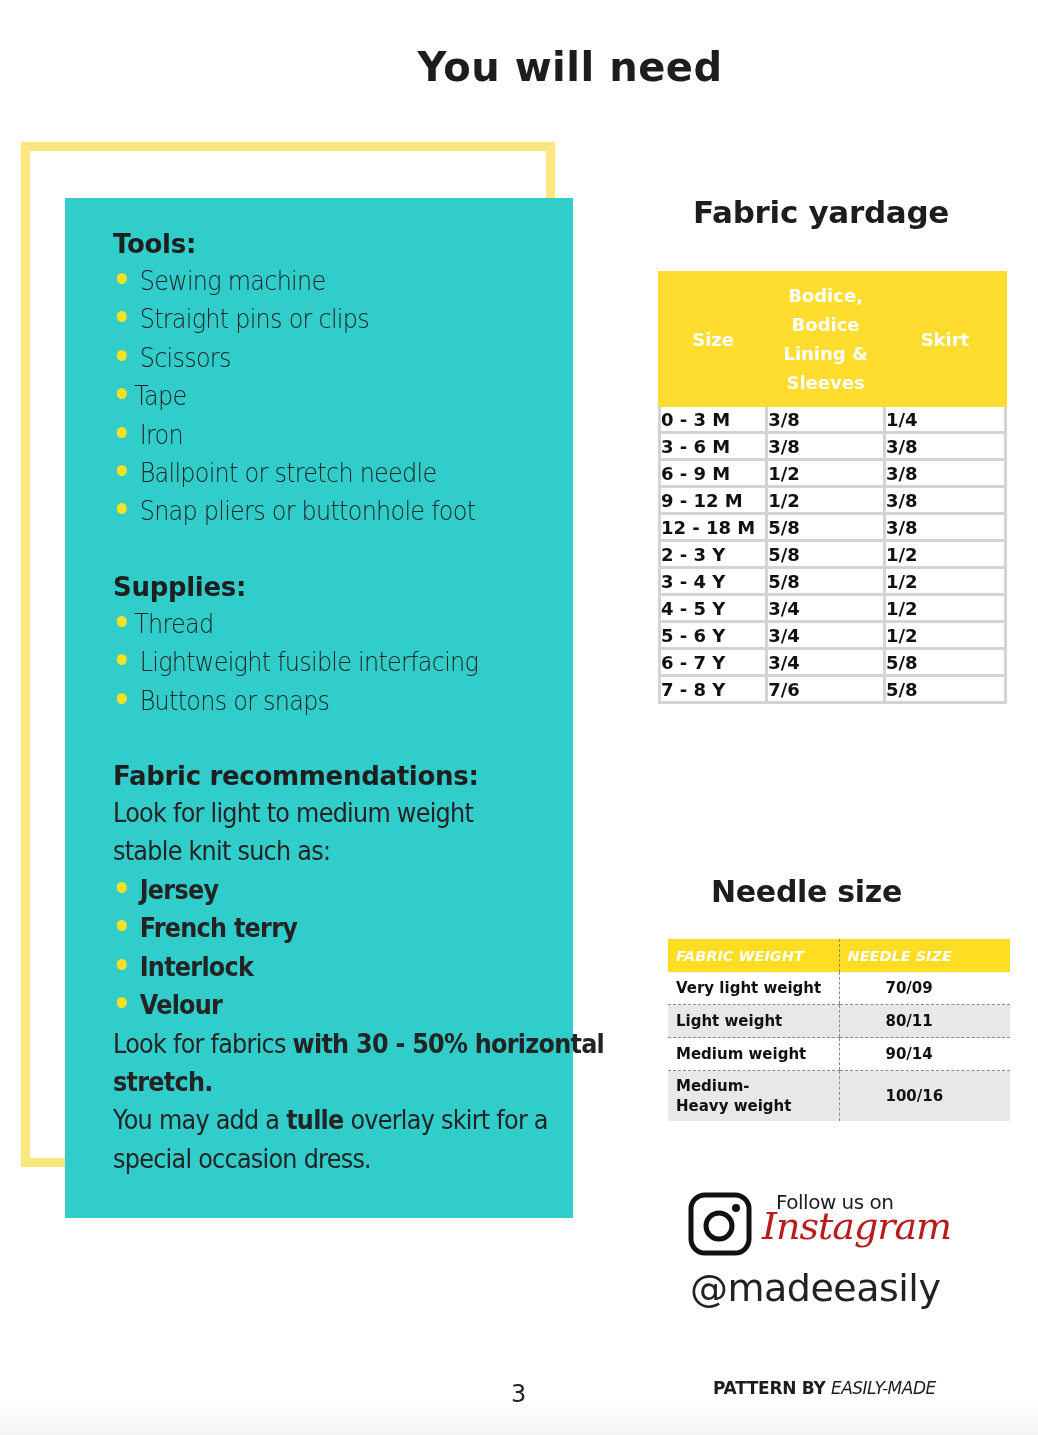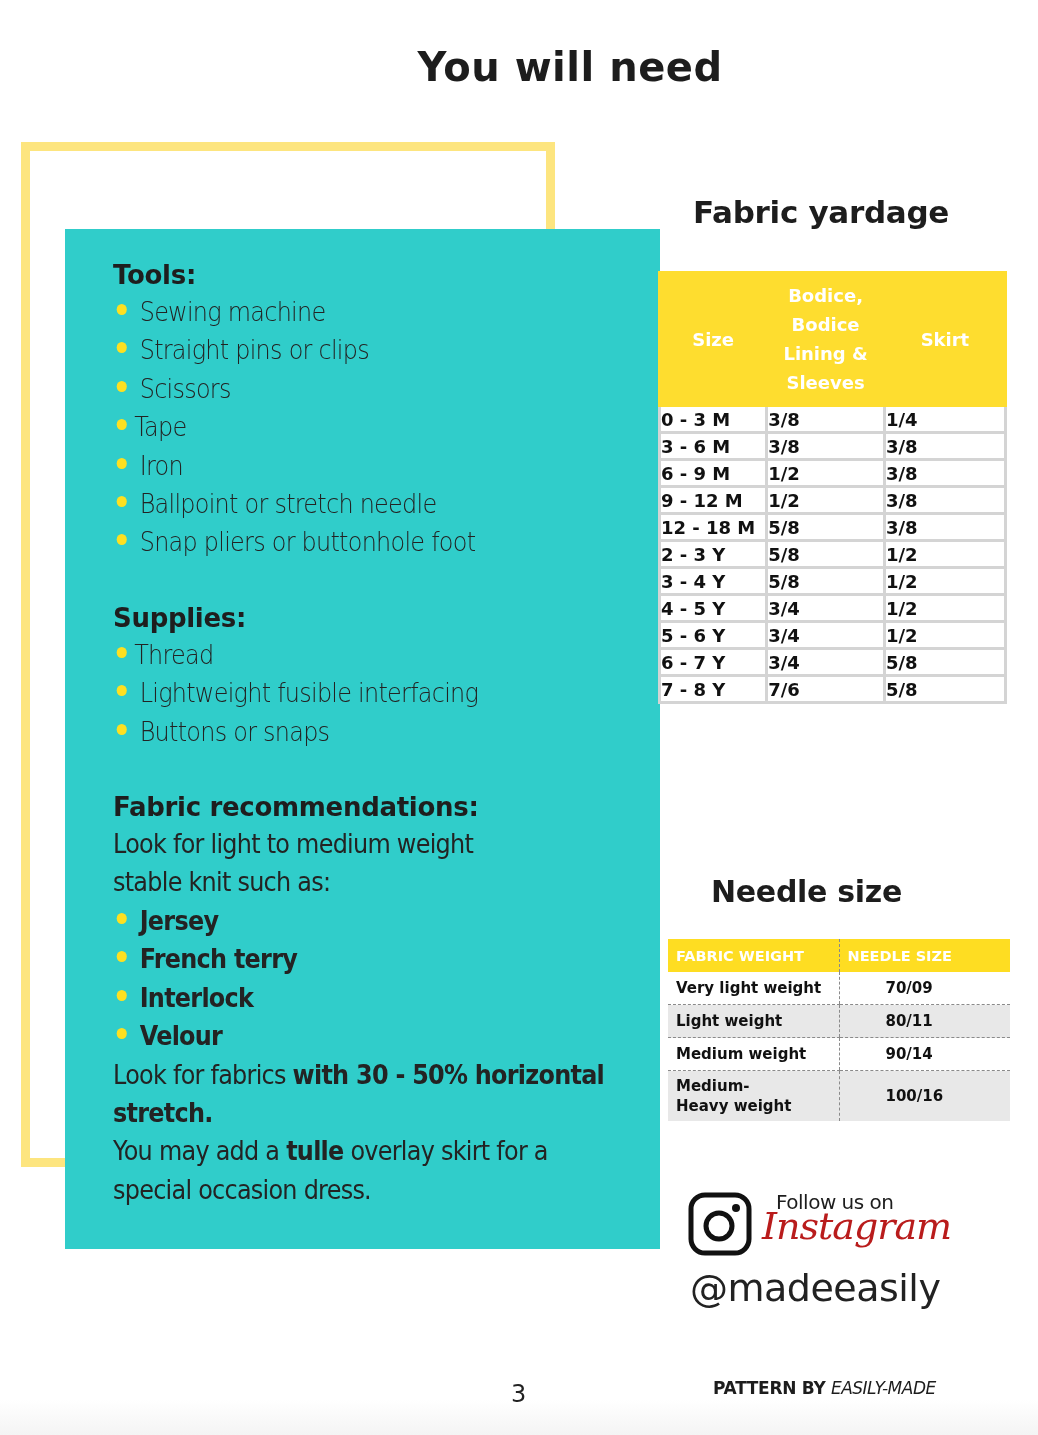--- a/index.html
+++ b/index.html
@@ -13,21 +13,21 @@
     font-family:"DejaVu Sans", sans-serif; font-weight:bold; font-size:40px; letter-spacing:0.5px; color:#1d1d1d;
   }
   .yellow-frame {
     position:absolute; left:21px; top:142px; width:516px; height:1016px;
     border:9px solid #fde57f; border-bottom:none; box-sizing:content-box;
   }
   .yellow-frame-bottom {
     position:absolute; left:21px; top:1158px; width:50px; height:9px; background:#fde57f;
   }
   .teal-box {
-    position:absolute; left:65px; top:198px; width:595px; height:1020px; background:#30cdca;margin-top:31px;
+    position:absolute; left:65px; top:198px; width:508px; height:1020px; background:#30cdca;
   }
   .teal-content { position:absolute; left:48px; top:28px; width:500px; }
   .sec-heading {
     font-family:"DejaVu Sans", sans-serif; font-weight:bold; font-size:26px; color:#1e1e1e;
     line-height:36px; letter-spacing:-0.3px;
   }
   .item-list { list-style:none; margin:0; padding:0; }
   .item-list li {
     font-family:"DejaVu Sans", sans-serif; font-size:26px; line-height:38.4px; color:#232323;
     font-weight:300; letter-spacing:-0.8px; white-space:nowrap; transform:scaleX(0.92); transform-origin:left;
@@ -63,21 +63,21 @@
   .needle-title {
     position:absolute; left:711px; top:874px; font-weight:bold; font-size:30px; color:#1d1d1d;
     letter-spacing:-0.3px;
   }
   table.needle {
     position:absolute; left:668px; top:939px; width:342px; border-collapse:collapse;
     font-family:"DejaVu Sans", sans-serif;
   }
   table.needle th {
     background:#fedd22; color:#ffffff; font-weight:bold; font-size:14.5px; text-align:left;
-    padding:0 0 0 8px; height:33px; letter-spacing:0px;
+    padding:0 0 0 8px; height:33px; letter-spacing:0px;font-style:italic;
   }
   table.needle th + th { border-left:1px dashed #8a8a8a; }
   table.needle td {
     font-weight:bold; font-size:15px; color:#111; padding:0 0 0 8px; height:32px;
     border-bottom:1px dashed #8a8a8a; line-height:20px;
   }
   table.needle td.size { text-align:left; padding-left:46px; border-left:1px dashed #8a8a8a; }
   table.needle tr.shade td { background:#e8e8e8; }
   table.needle tr.last td { height:50px; border-bottom:none; }
 

